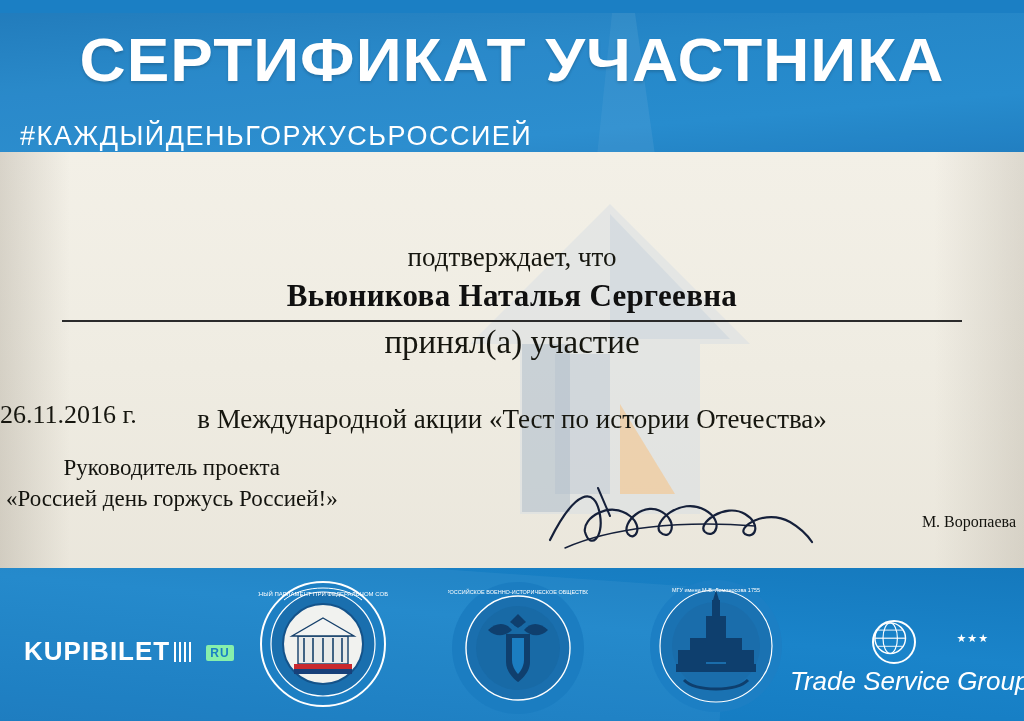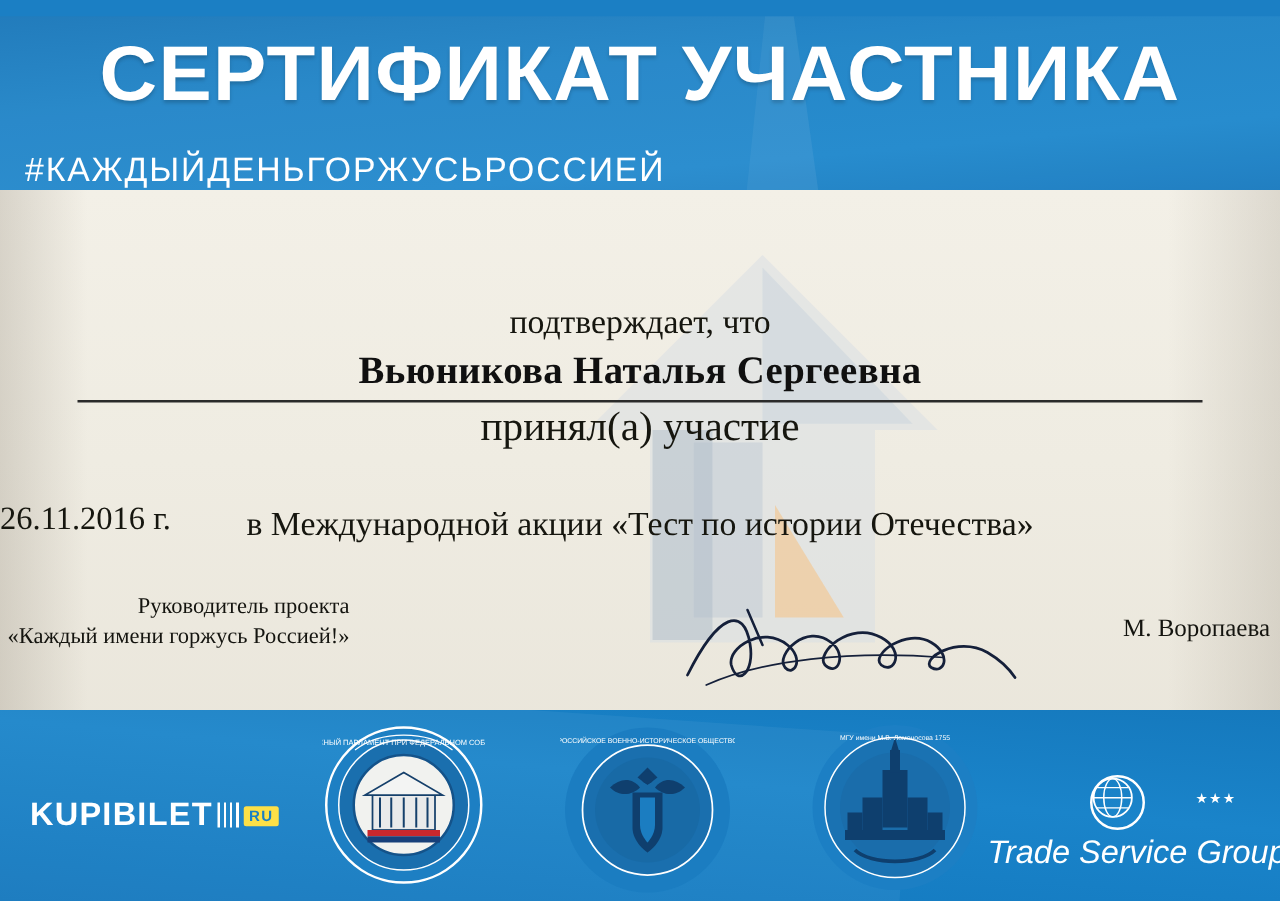--- a/index.html
+++ b/index.html
@@ -142,30 +142,30 @@
     position: absolute;
     left: 0; top: 248px;
     width: 1024px;
     text-align: left;
     font-size: 26px;
     color: #16160f;
   }
 
   .signer-block {
     position: absolute;
-    left: 6px; top: 320px;
-    text-align: right;
+    left: 6px; top: 300px;
+    text-align: center;
     color: #14140f;
-    font-size: 18px;
+    font-size: 23px;
     line-height: 1.35;
   }
   .signer-name {
     position: absolute;
-    right: 8px; top: 340px;
-    font-size: 20px;
+    right: 8px; top: 361px;
+    font-size: 16px;
     color: #14140f;
   }
 
   
   .signature {
     position: absolute;
     left: 540px; top: 318px;
     width: 280px; height: 90px;
   }
 
@@ -196,27 +196,27 @@
     white-space: nowrap;
   }
   .logo-kupibilet .bars {
     display: inline-block;
     width: 18px; height: 20px;
     margin: 0 3px -2px 4px;
     background: repeating-linear-gradient(90deg, #ffffff 0 2px, transparent 2px 5px);
   }
   .logo-kupibilet .ru {
     display: inline-block;
-    background: #fde047;
+    background: #86efac;
     color: #1a7fc4;
     font-size: 12px;
     padding: 1px 4px;
     border-radius: 2px;
     vertical-align: middle;
-    margin-left: 0;
+    margin-left: 11px;
   }
 
   .tsg {
     position: absolute;
     left: 790px; top: 618px;
     width: 215px;
     text-align: center;
     color: #ffffff;
   }
   .tsg .tsg-text {
@@ -268,21 +268,21 @@
     <div class="name-wrap">
       <span class="name">Вьюникова Наталья Сергеевна</span>
     </div>
 
     <div class="line-part">принял(а) участие</div>
     <div class="line-action">в Международной акции «Тест по истории Отечества»</div>
     <div class="line-date">26.11.2016 г.</div>
 
     <div class="signer-block">
       <div>Руководитель проекта</div>
-      <div>«Каждый имени горжусь Россией!»</div>
+      <div>«Россией день горжусь Россией!»</div>
     </div>
 
     <div class="signer-name">М. Воропаева</div>
 
     <svg class="signature" viewBox="0 0 280 90">
       <path d="M10,70 C35,20 55,15 60,45 C64,68 50,80 45,62 C42,48 70,30 90,46 C104,57 95,72 88,64 C80,54 105,28 125,44 C138,54 130,72 120,62 C112,53 140,26 165,40 C185,51 175,70 165,62 C156,54 185,32 205,44 C222,54 215,70 205,64 C196,58 225,38 250,52 C262,59 268,66 272,72" fill="none" stroke="#15203a" stroke-width="2.2" stroke-linecap="round"></path>
       <path d="M25,78 C70,58 140,50 215,56" fill="none" stroke="#15203a" stroke-width="1.4" stroke-linecap="round"></path>
       <path d="M58,18 L70,46" fill="none" stroke="#15203a" stroke-width="2" stroke-linecap="round"></path>
     </svg>
   </div>

